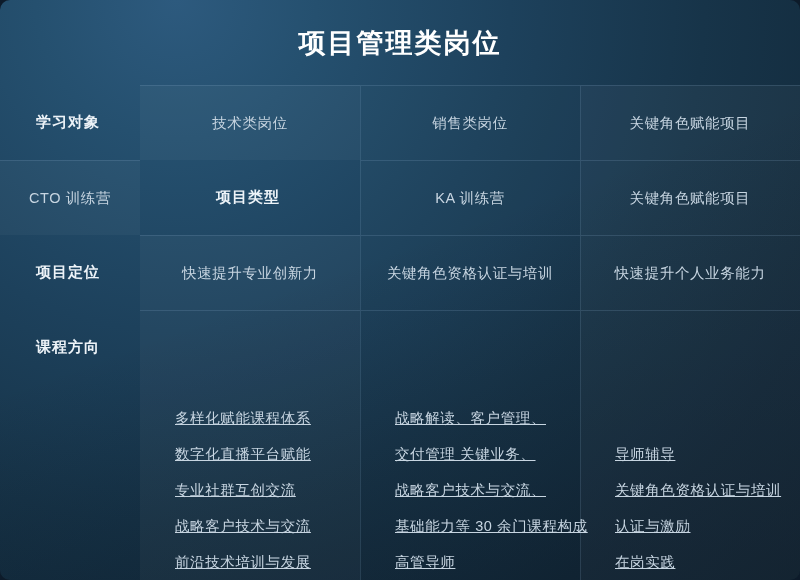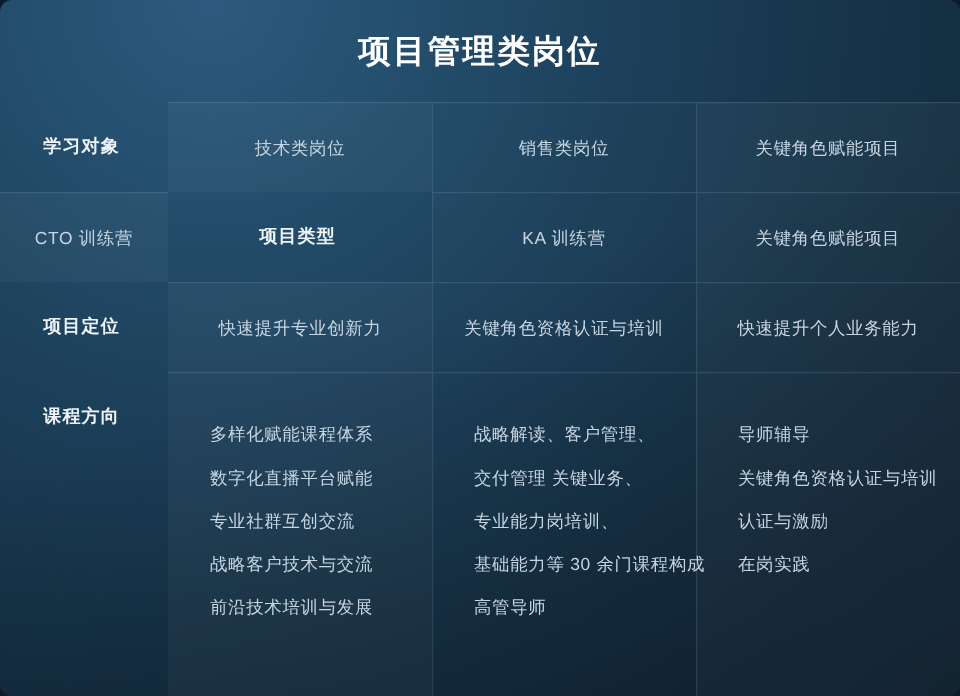--- a/index.html
+++ b/index.html
@@ -115,25 +115,26 @@
     width: 1px;
     background: rgba(150, 185, 215, 0.16);
   }
 
   .r1 { height: 75px; }
   .r2 { height: 75px; }
   .r3 { height: 75px; font-family: Liberation Serif, serif; }
   .r4 { height: 270px; }
 
   .r4.data-cell {
-    align-items: flex-start;
+    align-items: flex-end;
     justify-content: flex-start;
     padding-top: 34px;
     padding-left: 35px;
     text-align: left;
+    text-decoration: underline;
   }
   .r4.label-cell {
     align-items: flex-start;
     padding-top: 28px;
   }
 
   .lines {
     display: flex;
     flex-direction: column;
   }
@@ -178,21 +179,21 @@
           <div class="line">数字化直播平台赋能</div>
           <div class="line">专业社群互创交流</div>
           <div class="line">战略客户技术与交流</div>
           <div class="line">前沿技术培训与发展</div>
         </div>
     </div>
     <div class="cell data-cell alt sep-left r4">
       <div class="lines">
           <div class="line">战略解读、客户管理、</div>
           <div class="line">交付管理 关键业务、</div>
-          <div class="line">专业能力岗培训、</div>
+          <div class="line">战略客户技术与交流、</div>
           <div class="line">基础能力等 30 余门课程构成</div>
           <div class="line">高管导师</div>
         </div>
     </div>
     <div class="cell data-cell sep-left r4">
       <div class="lines">
           <div class="line">导师辅导</div>
           <div class="line">关键角色资格认证与培训</div>
           <div class="line">认证与激励</div>
           <div class="line">在岗实践</div>

